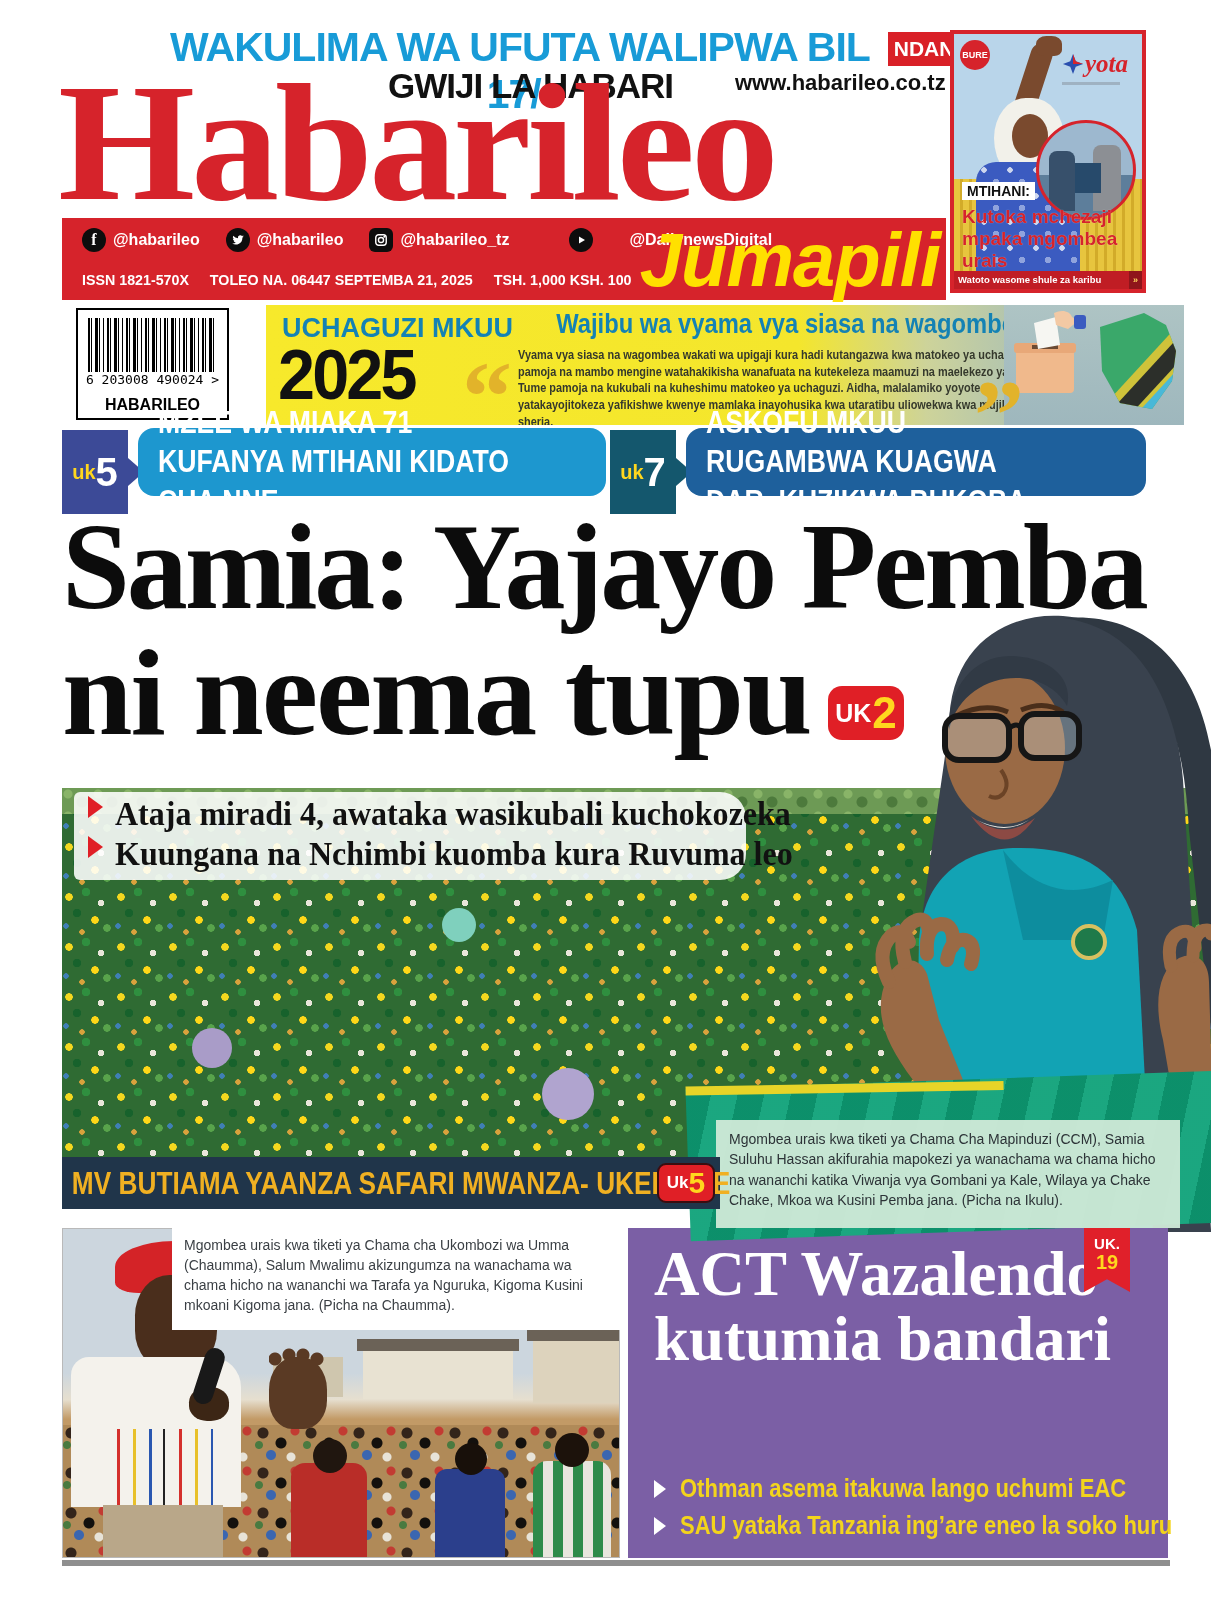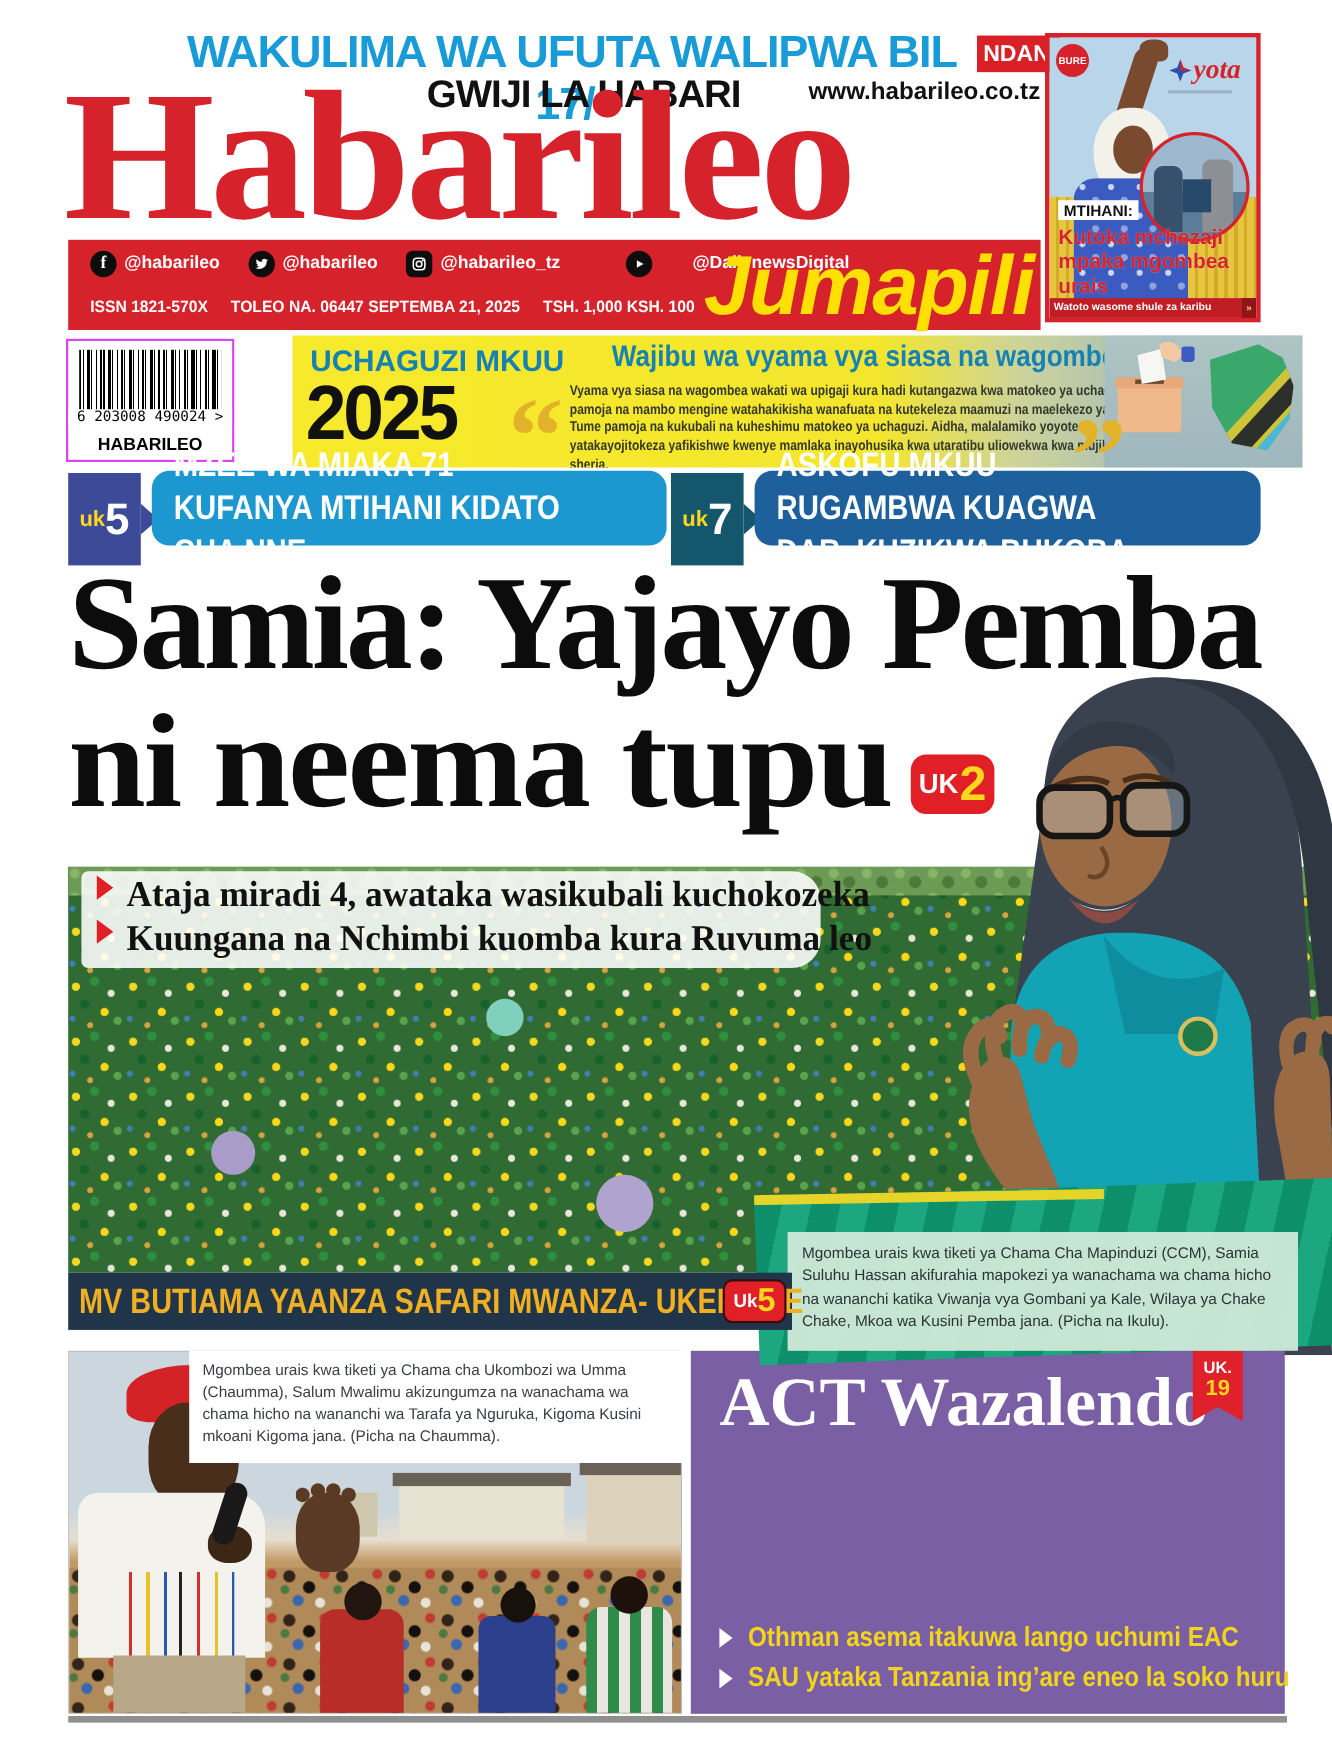--- a/index.html
+++ b/index.html
@@ -66,21 +66,21 @@
   .mwajuma{position:absolute;left:8px;top:148px;background:#fff;color:#111;font-weight:bold;
     font-size:14px;padding:1px 5px;}
   .nyota-head{position:absolute;left:8px;top:172px;width:160px;color:#d6232b;font-weight:bold;
     font-size:19px;line-height:1.15;text-shadow:0 0 1px rgba(255,255,255,.6);}
   .nyota-strip{position:absolute;left:0;bottom:0;width:100%;height:18px;background:#c01d24;
     color:#fff;font-weight:bold;font-size:9.5px;line-height:18px;padding-left:4px;box-sizing:border-box;
     display:flex;justify-content:space-between;}
   .nyota-strip .more{background:#8f151b;color:#ffd75e;padding:0 4px;font-size:9px;}
 
   
-  .barcode-box{left:60px;top:308px;width:153px;height:112px;border:2px solid #d946ef;
+  .barcode-box{left:76px;top:308px;width:153px;height:112px;border:2px solid #000000;
     background:#fff;box-sizing:border-box;}
   .bars{position:absolute;left:10px;top:8px;right:10px;height:58px;
     background:repeating-linear-gradient(90deg,#000 0 2px,#fff 2px 3px,#000 3px 4px,
       #fff 4px 7px,#000 7px 10px,#fff 10px 11px,#000 11px 12px,#fff 12px 15px,#000 15px 16px,#fff 16px 19px);}
   .bar-digits{position:absolute;left:0;top:62px;width:100%;text-align:center;
     font-family:"DejaVu Sans Mono",monospace;font-size:13px;color:#000;background:#fff;}
   .bar-label{position:absolute;left:0;bottom:4px;width:100%;text-align:center;
     font-weight:bold;font-size:16px;color:#000;}
 
   
@@ -467,20 +467,21 @@
     <div class="mic"></div>
     <div class="fingers"></div>
     <div class="palm"></div>
   </div>
 </div>
 <div class="abs caption2">Mgombea urais kwa tiketi ya Chama cha Ukombozi wa Umma (Chaumma), Salum Mwalimu akizungumza na wanachama wa chama hicho na wananchi wa Tarafa ya Nguruka, Kigoma Kusini mkoani Kigoma jana. (Picha na Chaumma).</div>
 
 <div class="abs act">
   <div class="act-head">
     <div>ACT Wazalendo</div>
+    <div>kutumia bandari</div>
   </div>
   <div class="ribbon">
     <span class="uk">UK.</span>
     <span class="num">19</span>
   </div>
   <div class="act-bullets">
     <div class="act-bullet">
       <span class="tri"></span>
       <span class="txt">Othman asema itakuwa lango uchumi EAC</span>
     </div>

